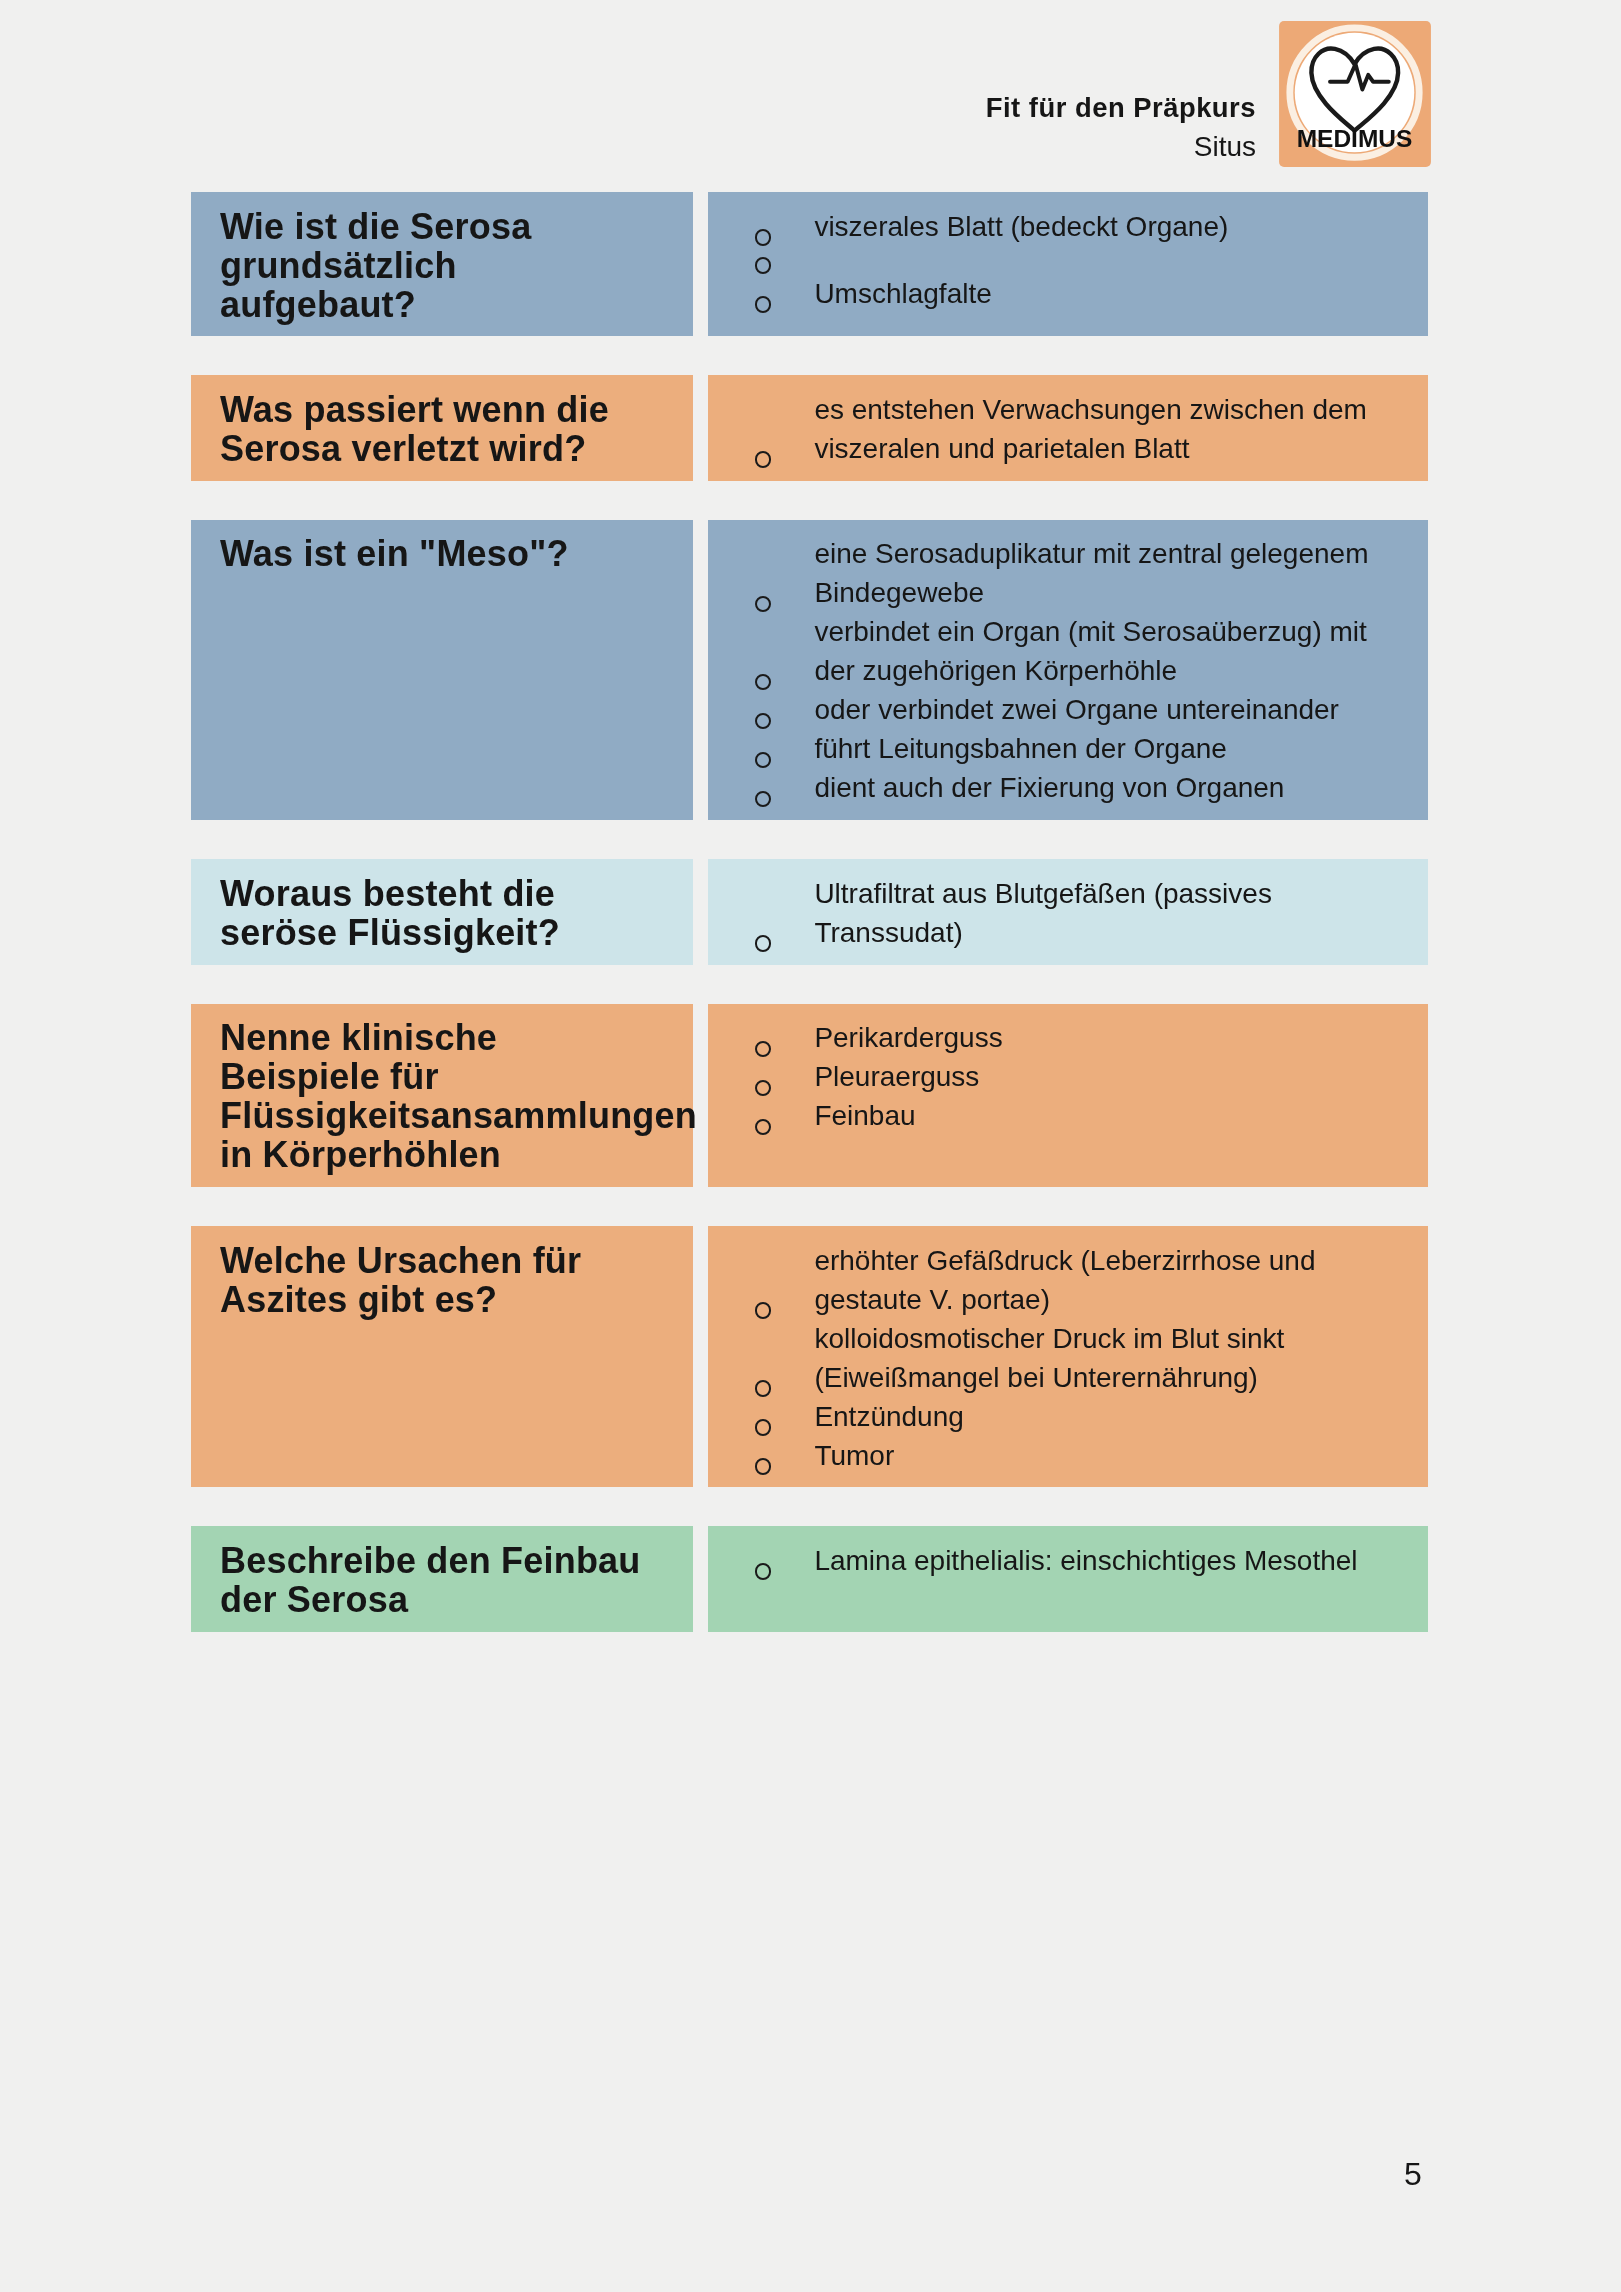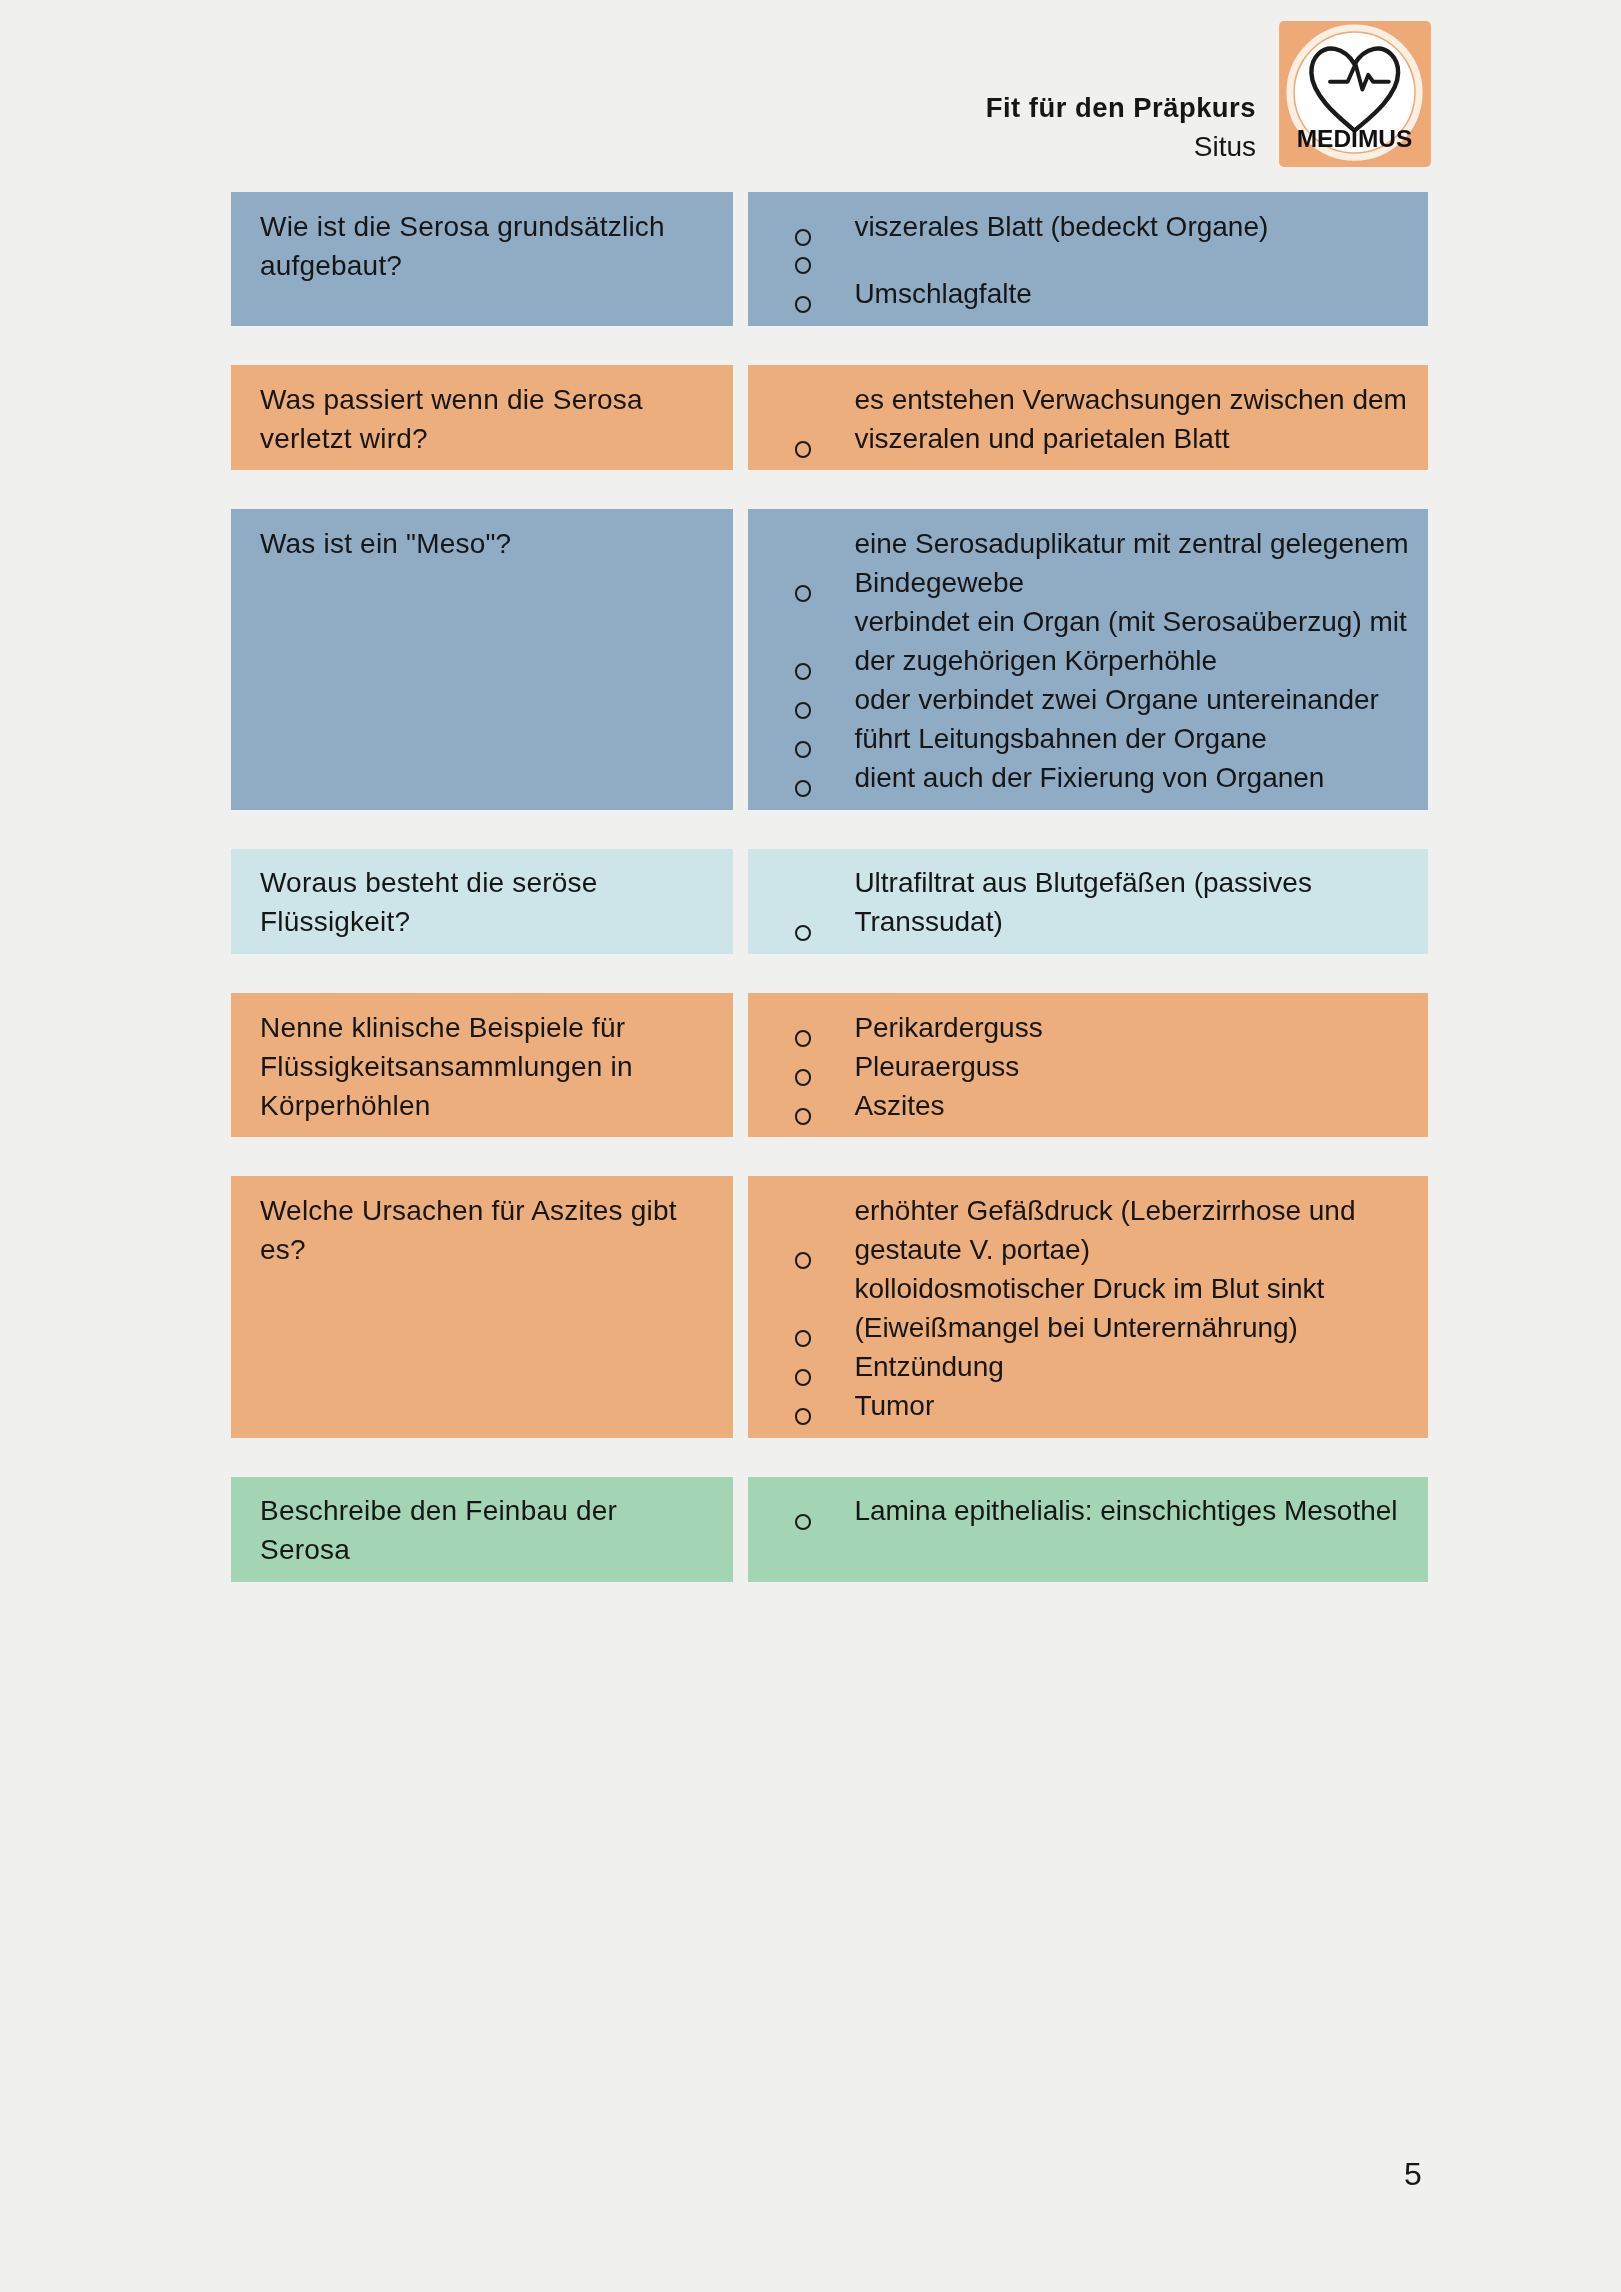--- a/index.html
+++ b/index.html
@@ -58,25 +58,24 @@
     display: flex;
     gap: 14.7px;
     align-items: stretch;
   }
   .cell-q {
     box-sizing: border-box;
     width: 502px;
     flex: 0 0 502px;
     background: var(--card-bg);
     padding: 14.7px 31px 12.7px 29px;
-    font-size: 28px;
+    font-size: 36px;
     line-height: 39px;
-    font-weight: 400;
+    font-weight: 700;
     letter-spacing: 0.2px;
-    margin-left: 40px;
   }
   .cell-a {
     box-sizing: border-box;
     flex: 1 1 auto;
     background: var(--card-bg);
     padding: 14.7px 17.6px 12.7px 47px;
     font-size: 28px;
     line-height: 39px;
   }
   .answer {
@@ -221,21 +220,21 @@
     <span class="a-text">Perikarderguss</span>
   </div>
 
   <div class="answer">
     <span class="bullet"></span>
     <span class="a-text">Pleuraerguss</span>
   </div>
 
   <div class="answer">
     <span class="bullet"></span>
-    <span class="a-text">Aszites</span>
+    <span class="a-text">Feinbau</span>
   </div>
 </div>
     </div>
   </section>
 
   <section class="card" style="--card-bg: #ECAE7D;">
     <div class="cell-q">
       <span class="q-text">Welche Ursachen für Aszites gibt es?</span>
     </div>
     <div class="cell-a">

